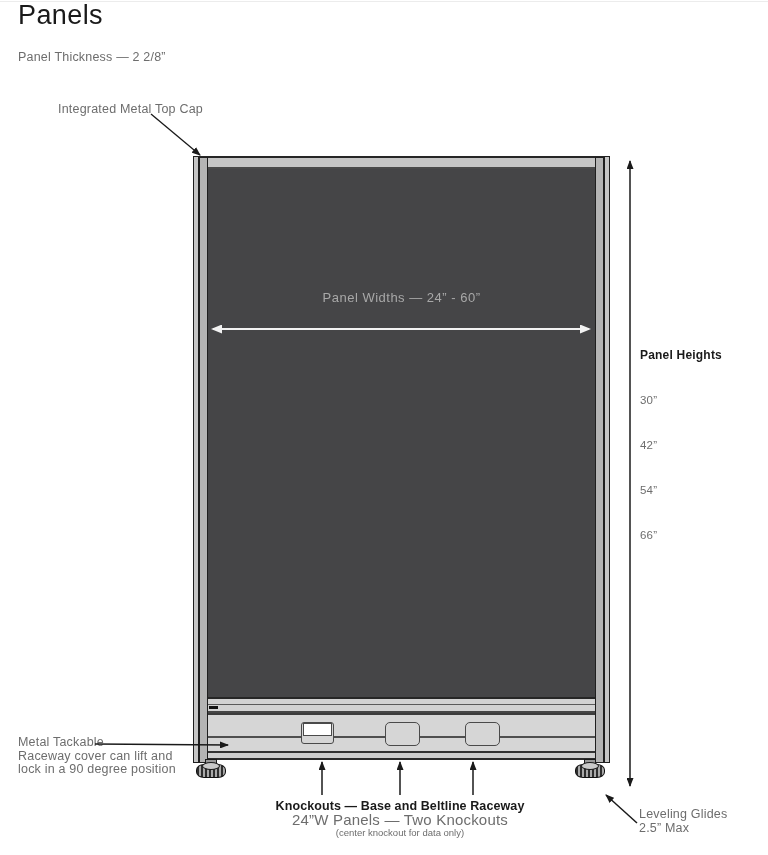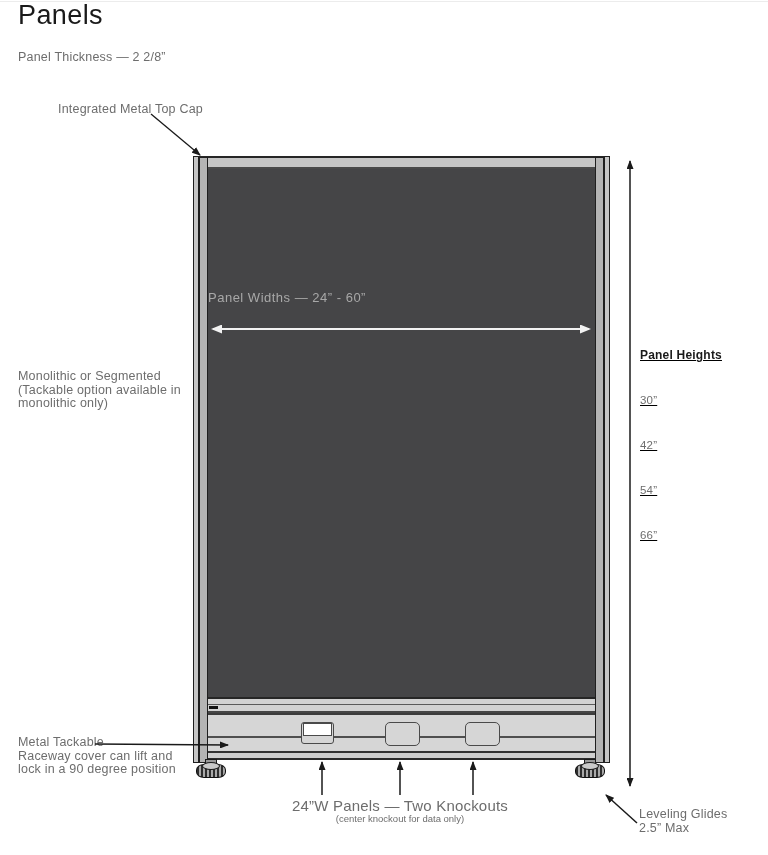--- a/index.html
+++ b/index.html
@@ -53,48 +53,43 @@
          box-sizing:border-box;}
   .glide::before{content:'';position:absolute;left:5px;right:5px;top:-3px;height:6px;
          background:#c9c9c9;border:1px solid #1a1a1a;border-radius:50%;}
   .glide-l{left:196px;top:764px;}
   .glide-r{left:575px;top:764px;}
   .stem{width:12px;height:6px;background:#9a9a9a;border:1px solid #1a1a1a;box-sizing:border-box;}
   .stem-l{left:205px;top:759px;}
   .stem-r{left:584px;top:759px;}
 
   
-  .panel-widths{left:208px;top:290px;width:387px;text-align:left;font-size:13px;
+  .panel-widths{left:208px;top:290px;width:387px;text-align:center;font-size:13px;
                 color:var(--panel_label);letter-spacing:.5px;}
-  .heights{left:640px;top:348px;text-decoration:underline;}
+  .heights{left:640px;top:348px;}
   .heights-title{font-size:12px;font-weight:bold;color:var(--text_dark);letter-spacing:.2px;
                  margin-bottom:2px;}
   .heights-val{font-size:11.5px;color:var(--text_gray);line-height:13px;letter-spacing:.2px;margin-top:32px;}
   .ko-caption{left:240px;top:799px;width:320px;text-align:center;}
   .ko-title{font-size:12.5px;font-weight:bold;color:var(--text_dark);letter-spacing:.1px;}
   .ko-line{font-size:15px;color:var(--text_gray);line-height:13.5px;letter-spacing:.2px;}
   .ko-small{font-size:9.5px;color:var(--text_gray);line-height:12px;}
 
   .arrow-layer{left:0;top:0;width:768px;height:855px;pointer-events:none;}
 </style>
 </head>
 <body>
 
 <div class="page">
   <div class="abs top-rule"></div>
   <h1 class="abs title">Panels</h1>
 
   <div class="abs lbl lbl-thickness">Panel Thickness — 2 2/8”</div>
   <div class="abs lbl lbl-topcap">Integrated Metal Top Cap</div>
 
-  <div class="abs lbl lbl-mono">
-    <div>Monolithic or Segmented</div>
-    <div>(Tackable option available in</div>
-    <div>monolithic only)</div>
-  </div>
 
   <div class="abs topcap"></div>
   <div class="abs body"></div>
   <div class="abs beltline"></div>
   <div class="abs belt-dash"></div>
   <div class="abs raceway"></div>
   <div class="abs raceway-groove"></div>
   <div class="abs knockout ko1"></div>
   <div class="abs ko1-insert"></div>
   <div class="abs knockout ko2"></div>
@@ -119,20 +114,21 @@
     <div class="heights-val">66”</div>
   </div>
 
   <div class="abs lbl lbl-raceway">
     <div>Metal Tackable</div>
     <div>Raceway cover can lift and</div>
     <div>lock in a 90 degree position</div>
   </div>
 
   <div class="abs ko-caption">
+    <div class="ko-title">Knockouts — Base and Beltline Raceway</div>
     <div class="ko-line">24”W Panels — Two Knockouts</div>
     <div class="ko-small">(center knockout for data only)</div>
   </div>
 
   <div class="abs lbl lbl-leveling">
     <div>Leveling Glides</div>
     <div>2.5” Max</div>
   </div>
 
   <svg class="abs arrow-layer" width="768" height="855" viewBox="0 0 768 855">

